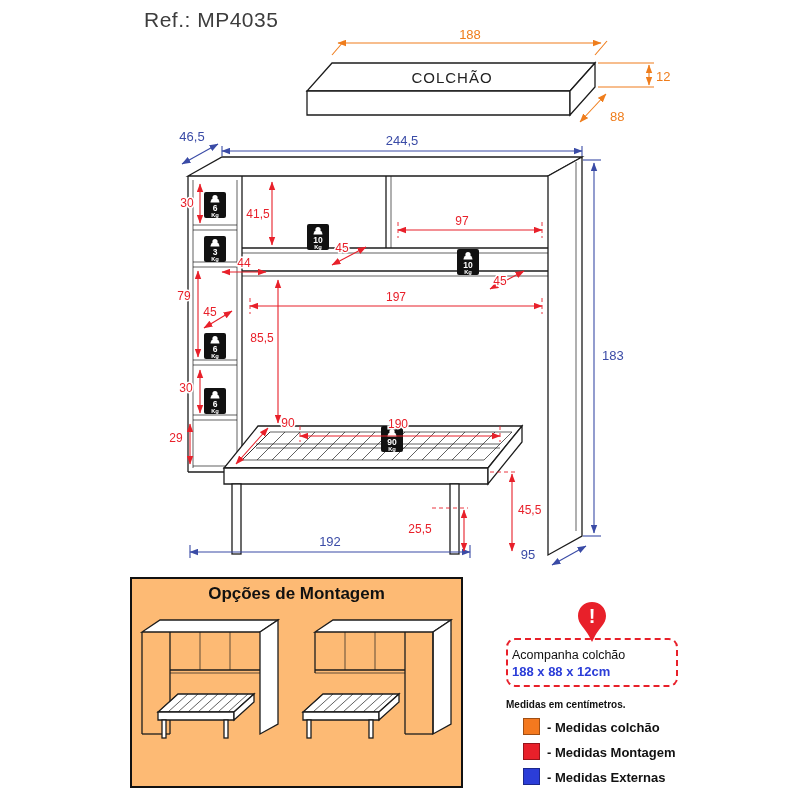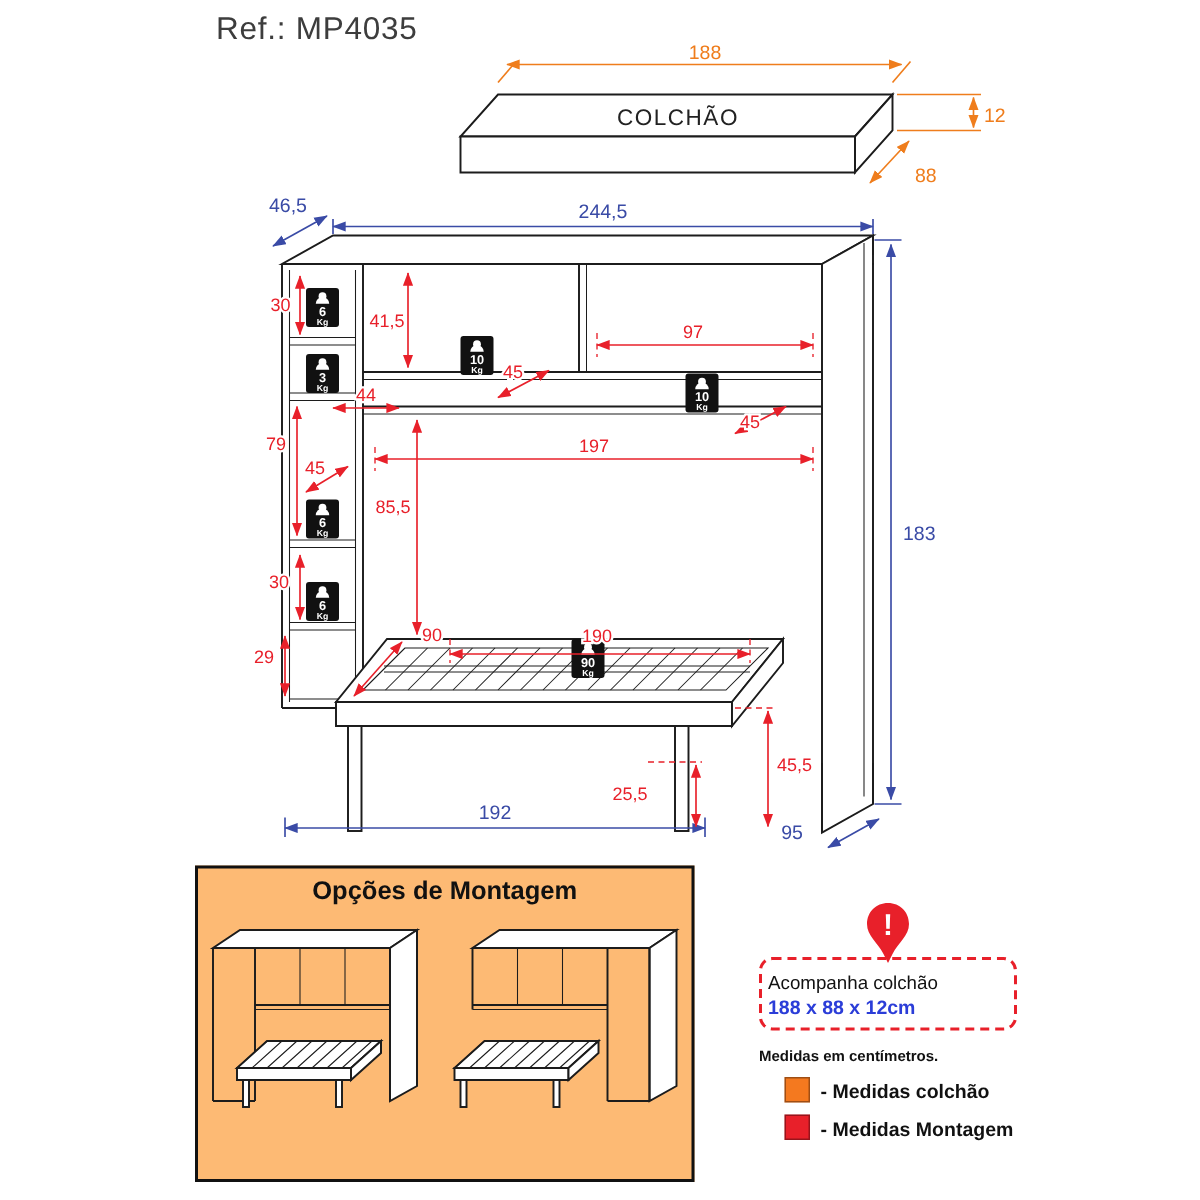--- a/index.html
+++ b/index.html
@@ -314,15 +314,19 @@
     </div>
     <div id="units-note">Medidas em centímetros.</div>
     <div class="legend-row">
       <span class="sq sq1"></span>
       <span class="legend-label">- Medidas colchão</span>
     </div>
     <div class="legend-row">
       <span class="sq sq2"></span>
       <span class="legend-label">- Medidas Montagem</span>
     </div>
+    <div class="legend-row">
+      <span class="sq sq3"></span>
+      <span class="legend-label">- Medidas Externas</span>
+    </div>
   </div>
 
 </div>
 
 </body></html>

